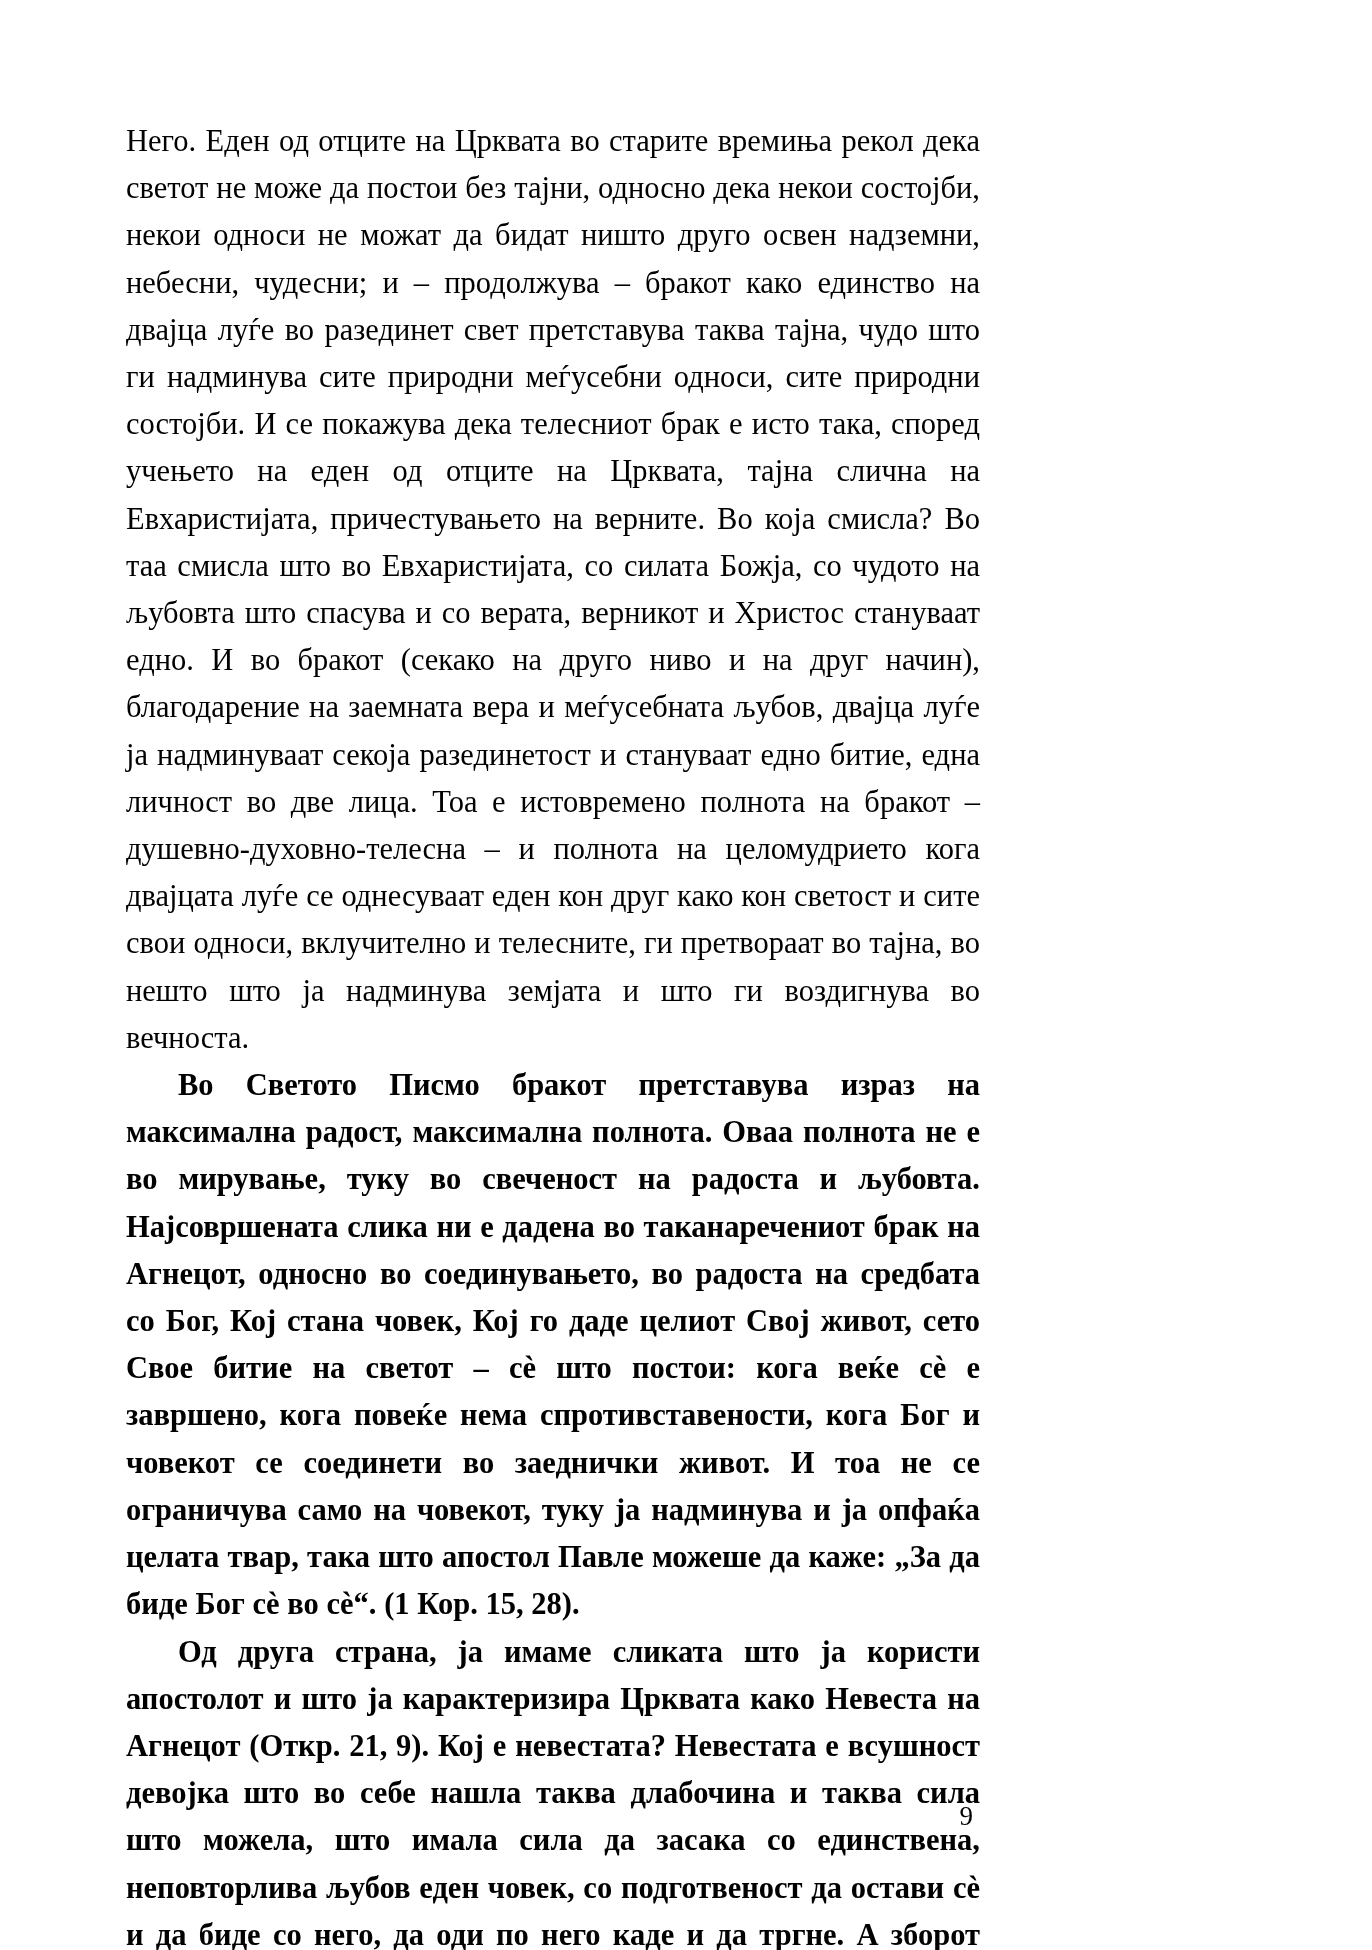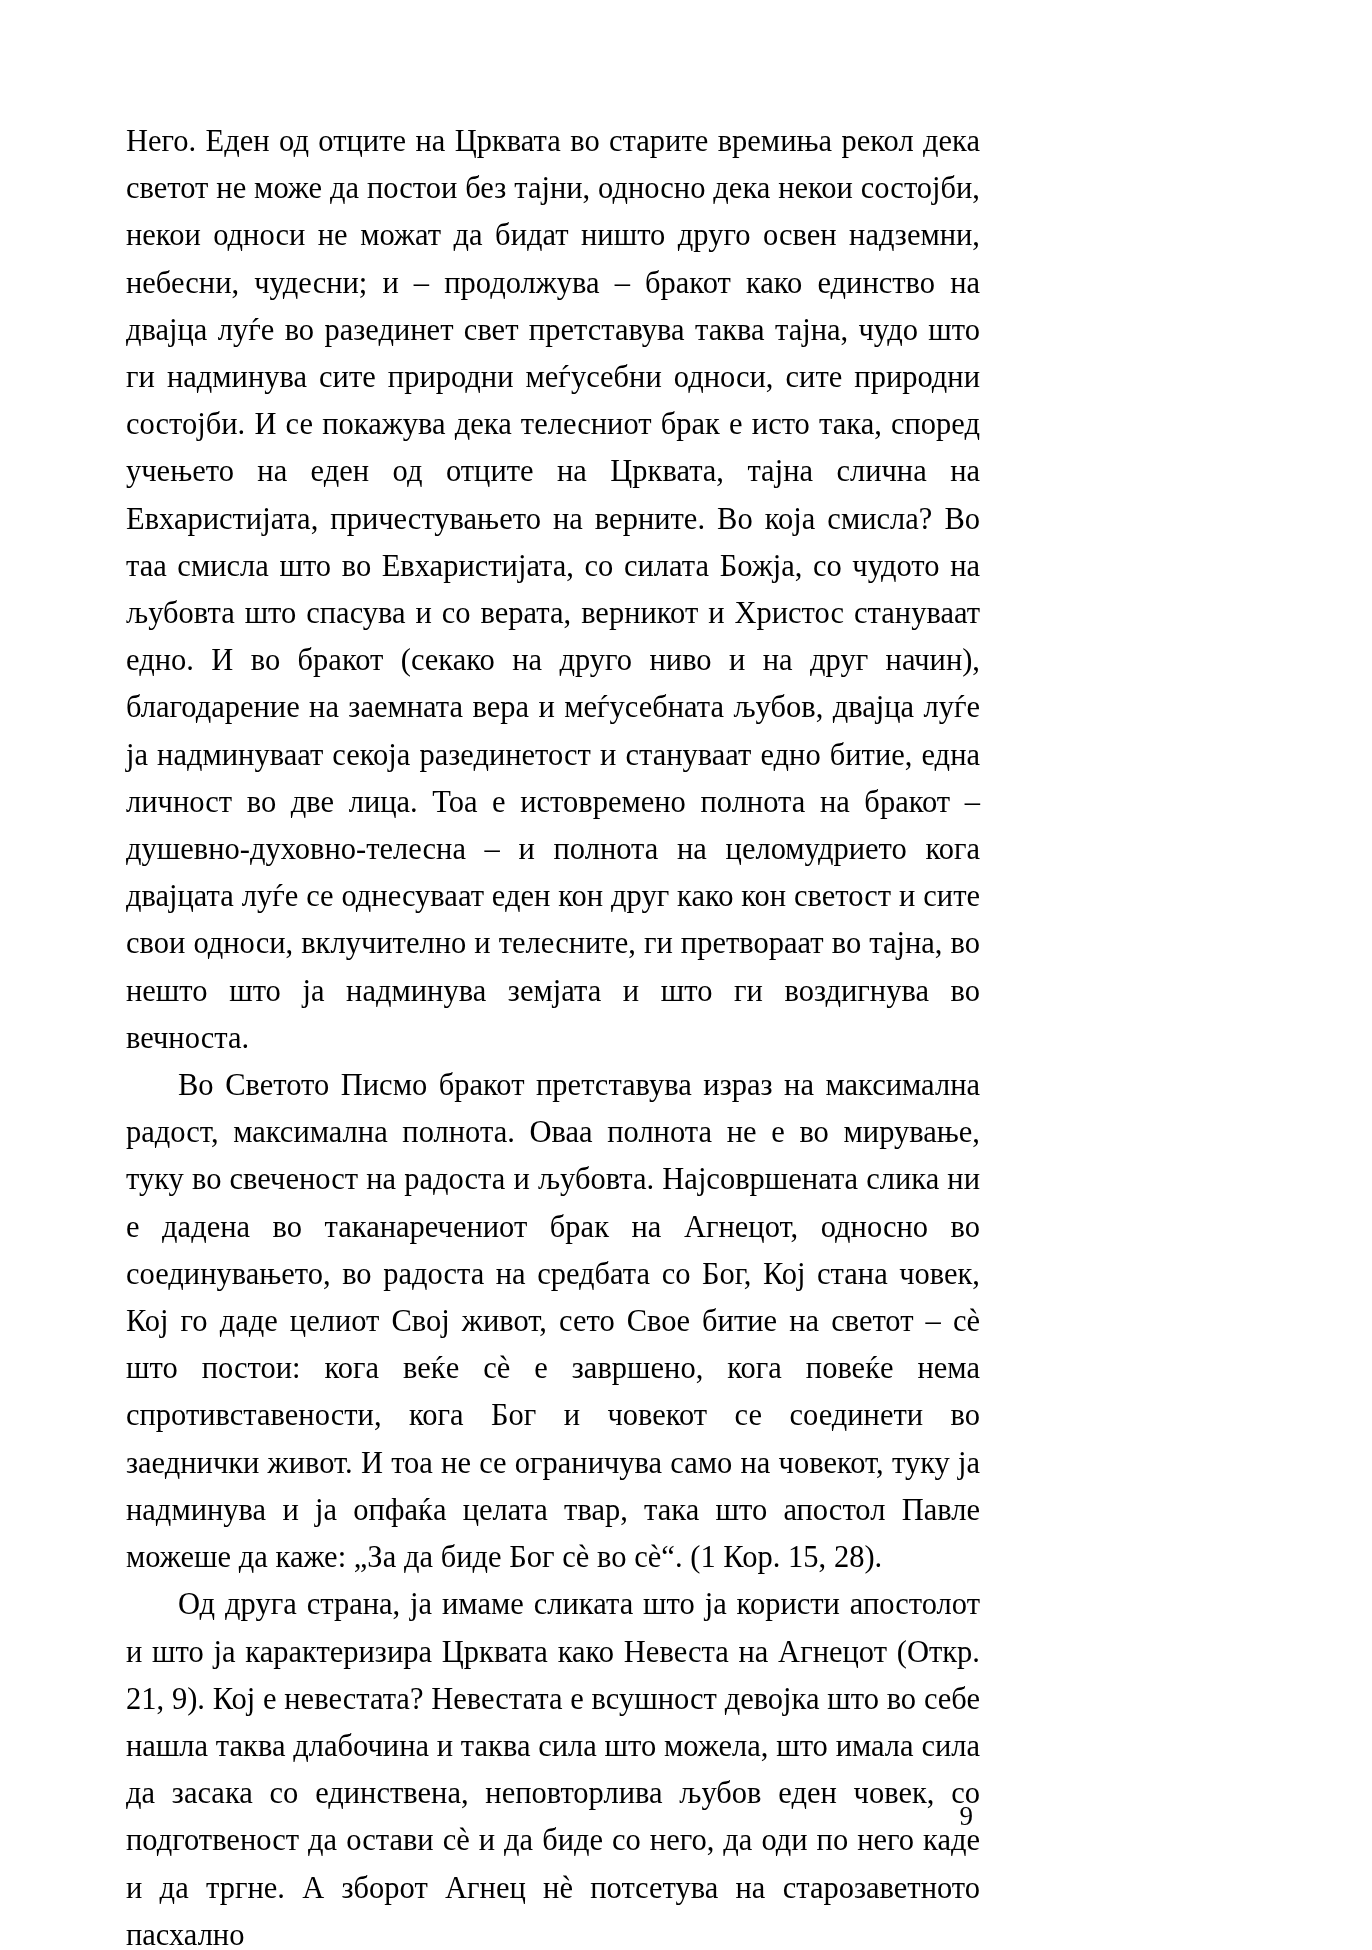--- a/index.html
+++ b/index.html
@@ -33,20 +33,21 @@
     text-align: justify;
     text-justify: inter-word;
     text-indent: 0;
     hyphens: none;
     -webkit-hyphens: none;
     word-spacing: 0.1px;
   }
 
   .para.indent {
     text-indent: 52px;
+    font-weight: bold;
   }
 
   
   .para:last-child {
     text-align: justify;
   }
 
   .page-number {
     position: absolute;
     right: 143px;

